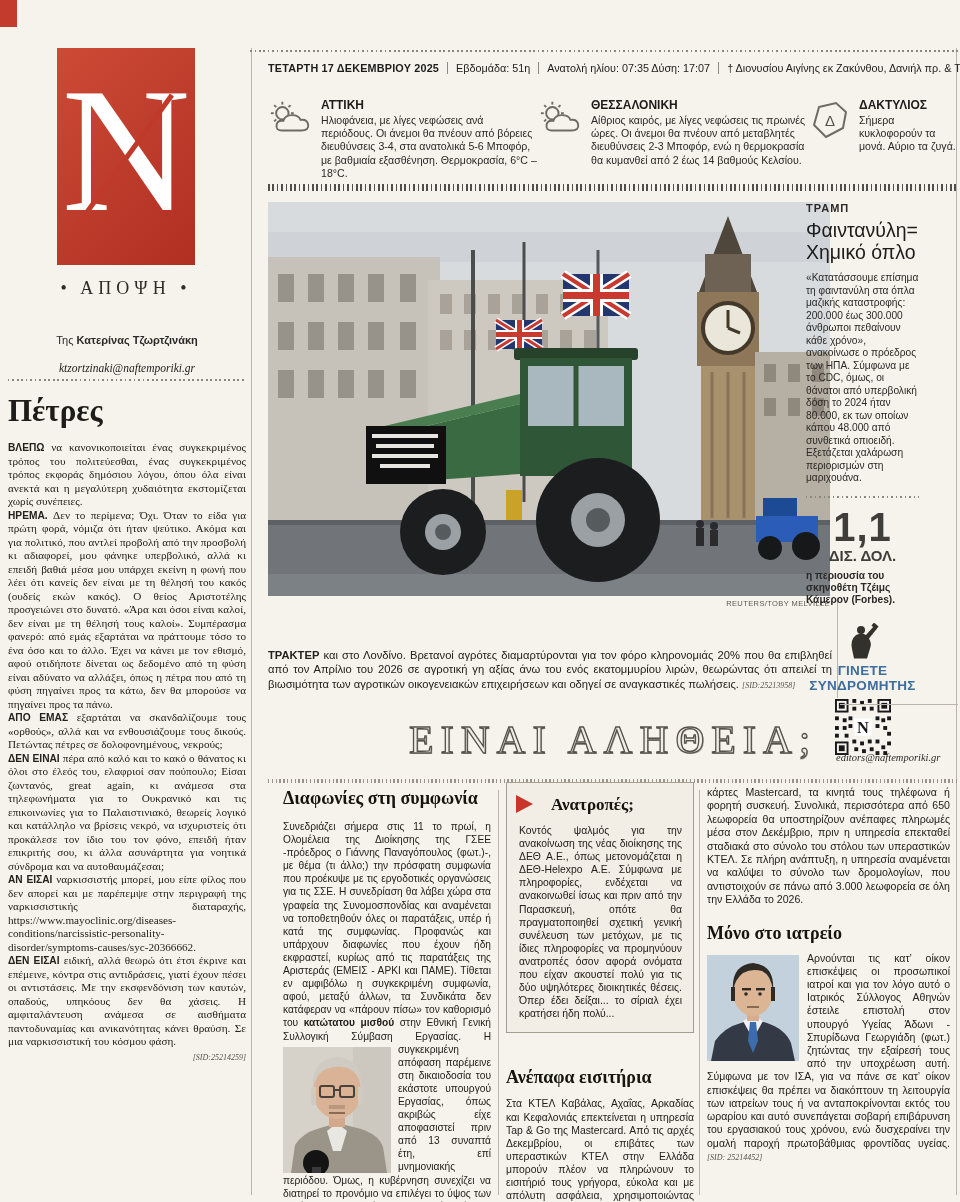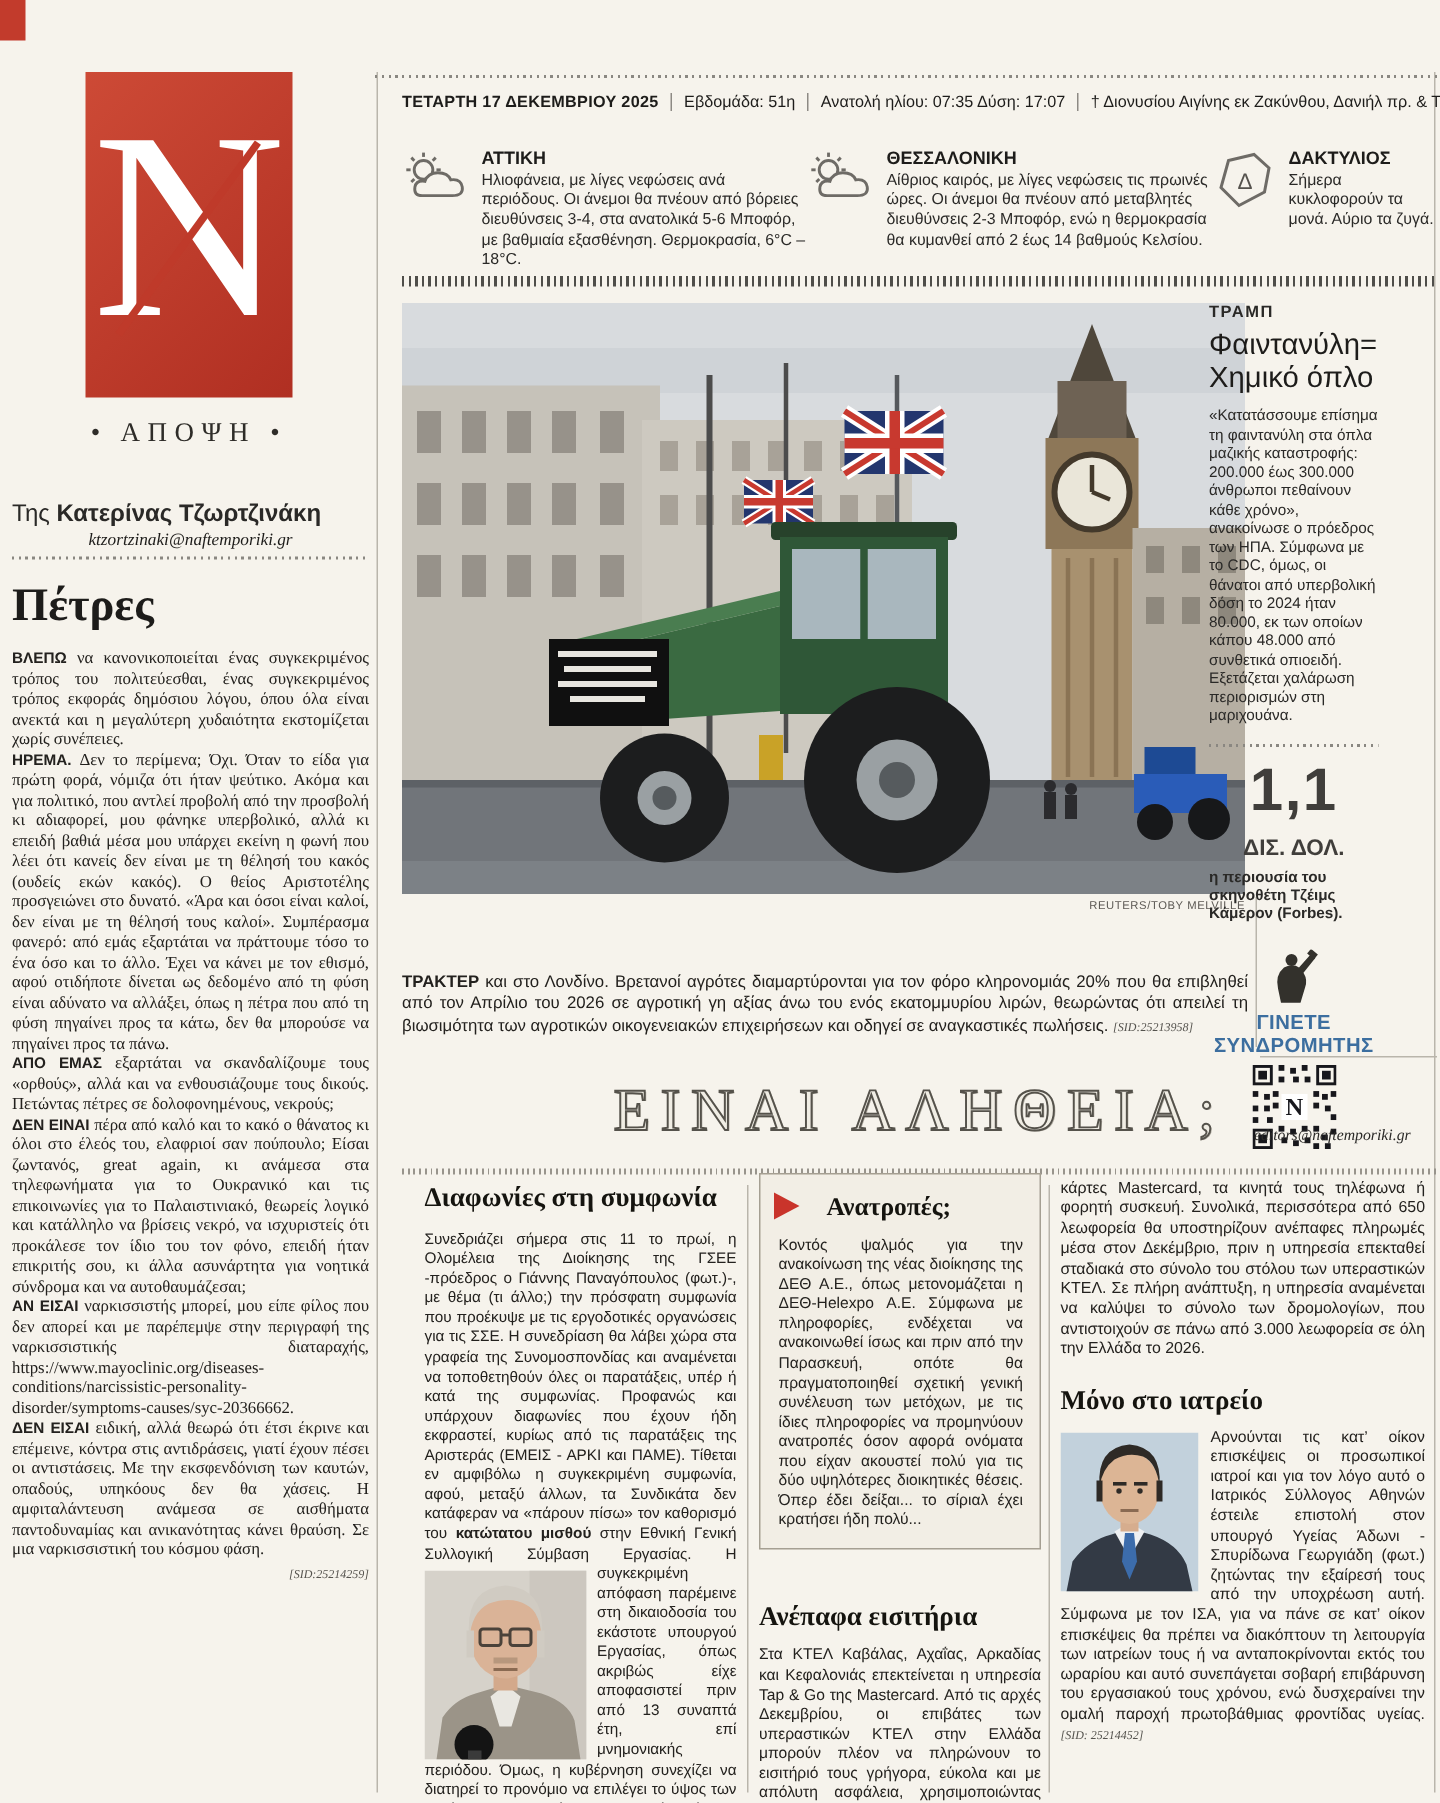--- a/index.html
+++ b/index.html
@@ -20,23 +20,23 @@
   
   #logo-box{left:57px;top:48px;width:138px;height:217px;background:linear-gradient(135deg,#cd4a36,#b02f22);overflow:hidden}
   #logo-n{position:absolute;left:0;top:-6px;width:138px;height:217px;text-align:center;
           font-family:"Liberation Serif",serif;font-size:178px;line-height:217px;color:#fff;font-weight:400}
   #logo-split{position:absolute;left:66px;top:32px;width:5px;height:158px;background:#bf3a2a;transform:rotate(36deg)}
   #apopsi{left:30px;top:278px;width:192px;text-align:center;font-family:"Liberation Serif",serif;
           font-size:18px;letter-spacing:5px;color:#2e2c28}
 
   
   #opinion{left:8px;top:334px;width:238px}
-  .byline{font-size:16px;color:#2a2927}
+  .byline{text-align:center;font-size:11px;color:#2a2927}
   .byline b{font-weight:bold}
-  .byline-mail{text-align:center;font-family:"Liberation Serif",serif;font-style:italic;font-size:11.5px;margin-top:2px}
+  .byline-mail{text-align:center;font-family:"Liberation Serif",serif;font-style:italic;font-size:11.5px;margin-top:16px}
   #opinion .dotted-rule{margin:5px 0 2px}
   #opinion-title{text-align:left;font-family:"Liberation Serif",serif;font-size:31px;font-weight:600;margin:12px 0 12px}
   .op-p{font-family:"Liberation Serif",serif;font-size:11.2px;line-height:13.5px;text-align:justify;color:#23211e}
   .op-lead{font-family:"Liberation Sans",sans-serif;font-weight:bold;font-size:10.2px}
   .sid{font-family:"Liberation Serif",serif;font-style:italic;font-size:8px;color:#55534e}
   #opinion-sid{display:block;text-align:right;margin-top:4px}
 
   
   #topdots{left:250px;top:50px;width:708px}
   #dateline{left:268px;top:62px;width:690px;font-size:10.8px;display:flex;align-items:flex-end;white-space:nowrap}
@@ -64,21 +64,21 @@
   .cap-lead{font-weight:bold}
 
   
   #right-col{left:806px;top:202px;width:113px}
   #right-vrule{left:837px;top:598px;height:100px}
   .kicker{font-size:11px;font-weight:bold;letter-spacing:1px;color:#2a2927}
   .trump-head{font-size:19.5px;line-height:22px;font-weight:400;color:#1d1c1a;margin-top:5px}
   .trump-body{margin-top:9px;font-size:10.2px;line-height:12.5px;color:#2a2927}
   #right-col .dotted-rule{margin:11px 0 9px}
   .stat-value{text-align:center;font-size:40px;font-weight:bold;color:#403e3b;line-height:40px;letter-spacing:1px}
-  .stat-unit{text-align:center;font-size:15px;font-weight:bold;color:#403e3b;margin-top:10px}
+  .stat-unit{text-align:center;font-size:15px;font-weight:bold;color:#403e3b;margin-top:0}
   .stat-caption{text-align:left;font-size:10.2px;line-height:12.4px;font-weight:bold;margin-top:6px;color:#2a2927}
   #subscribe{margin-top:16px;text-align:center}
   .sub-line{color:#3c6e9f;font-weight:bold;font-size:13.5px;line-height:15px;letter-spacing:.3px}
   #qr{margin:6px auto 0;display:block}
   #right-bottom-rule{left:840px;top:704px;width:118px;height:1px;background:#b9b5ab;position:absolute}
 
   
   #left-vrule{left:251px;top:48px;height:1147px}
   #right-edge-rule{left:956px;top:48px;height:1147px}
 

